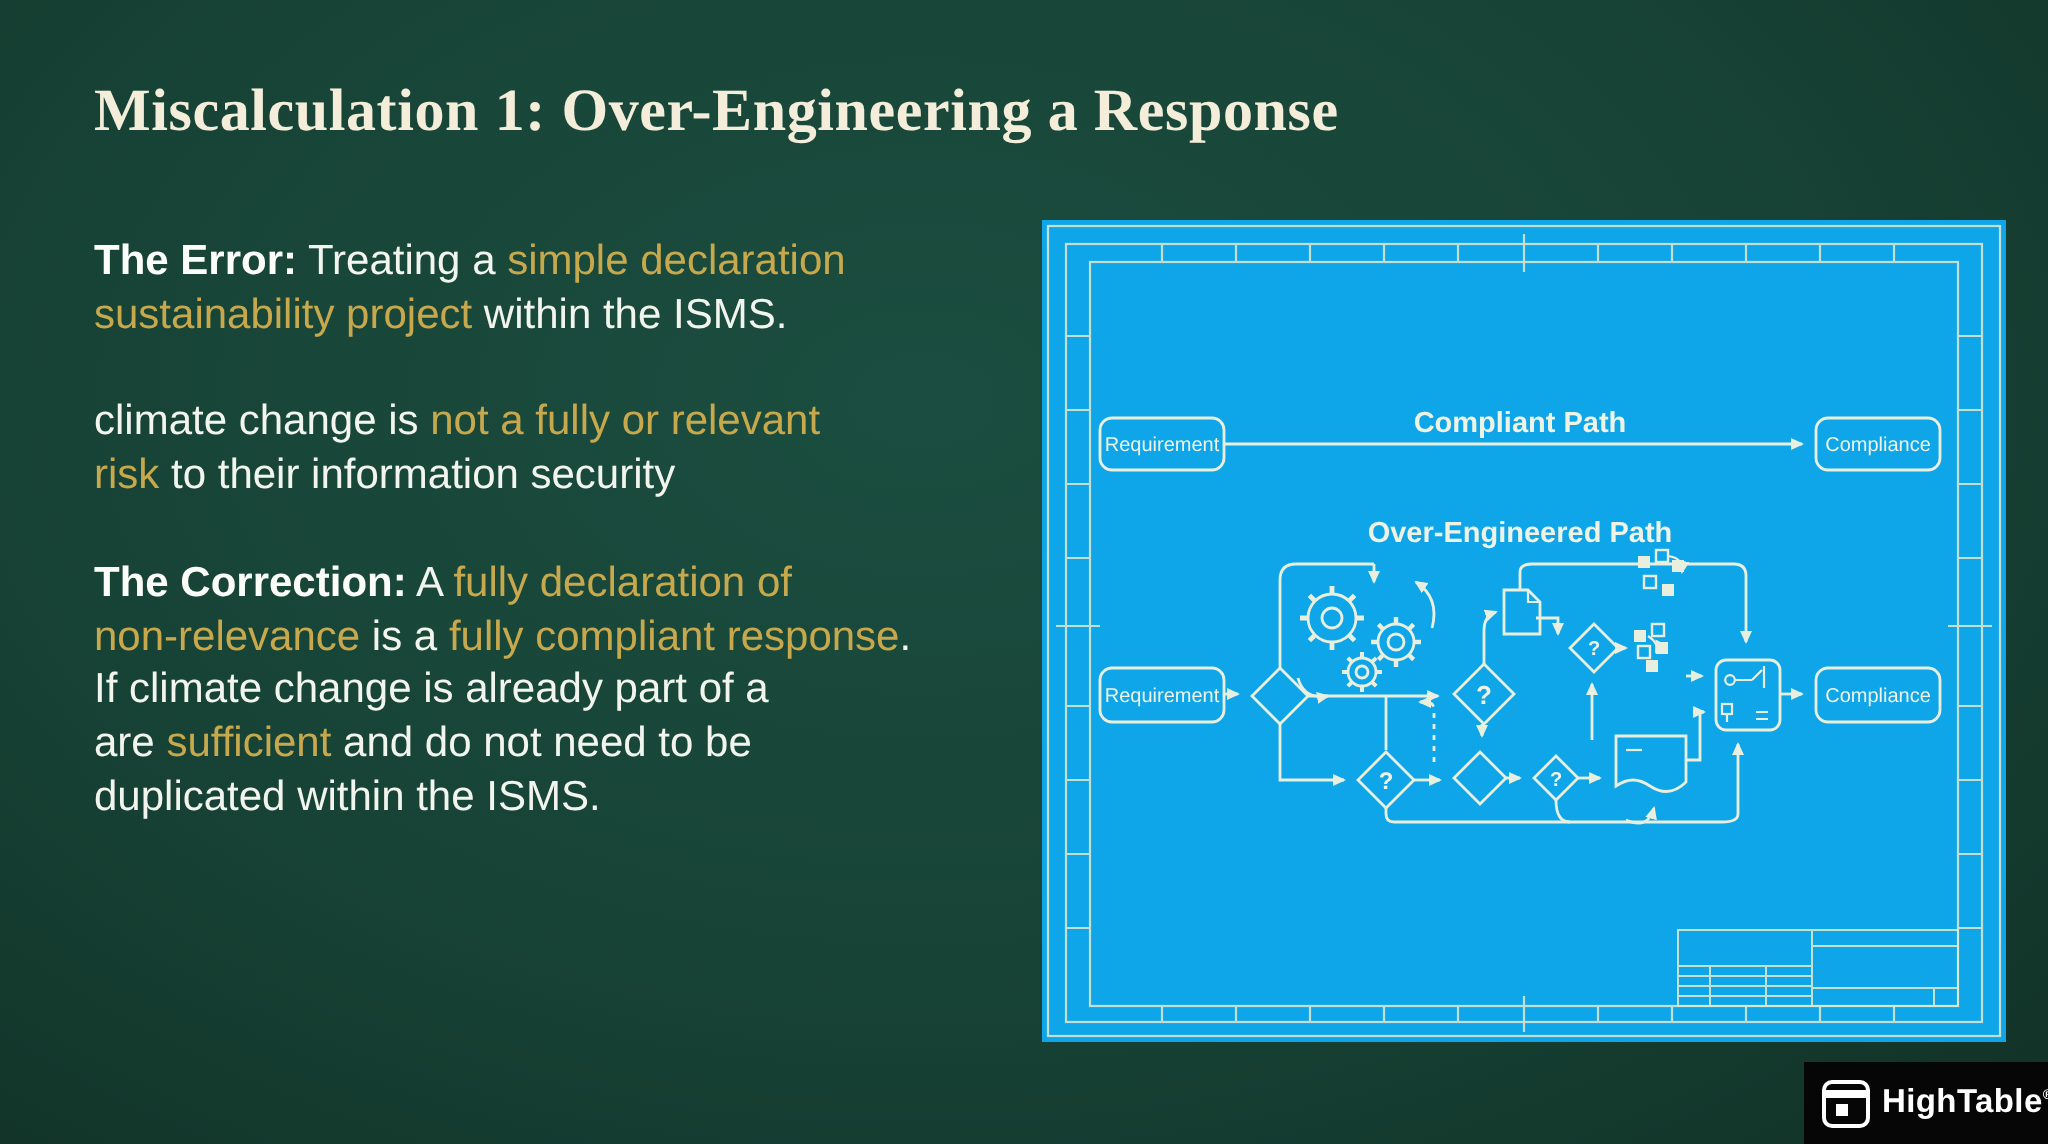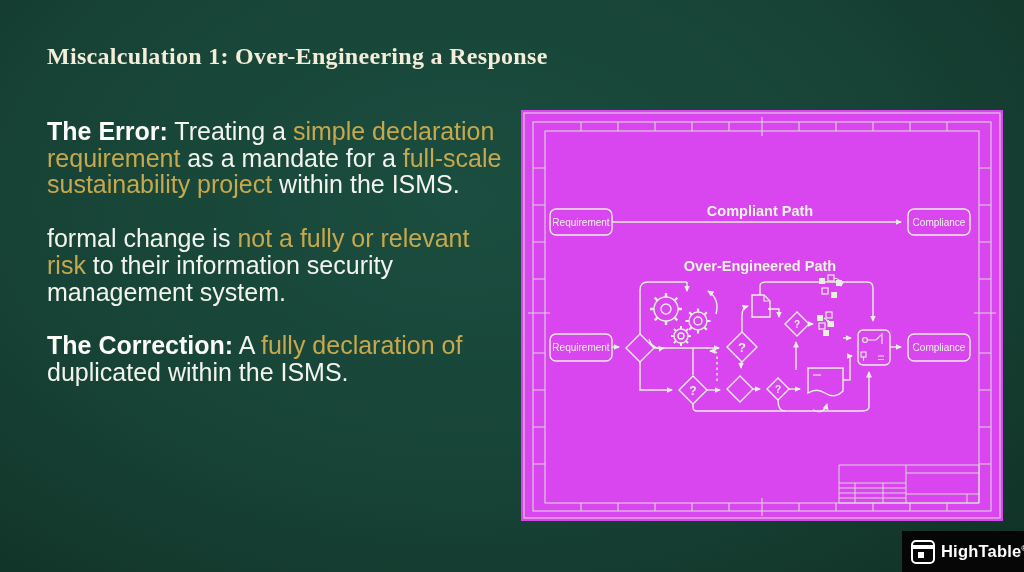--- a/index.html
+++ b/index.html
@@ -4,34 +4,34 @@
 <style>
   html,body{margin:0;padding:0;}
   body{
     width:1024px;height:572px;position:relative;overflow:hidden;
     background:radial-gradient(ellipse at 45% 35%, #1b4e40 0%, #174336 55%, #113126 100%);
     font-family:"Liberation Sans", sans-serif;
   }
   .title{
     position:absolute;left:47px;top:37px;margin:0;
     font-family:"Liberation Serif","DejaVu Serif",serif;
-    font-weight:600;font-size:24px;line-height:38px;letter-spacing:.3px;
+    font-weight:600;font-size:30px;line-height:38px;letter-spacing:.3px;
     color:#f3edda;
   }
   .body-text{
     position:absolute;left:47px;top:118px;width:470px;
-    font-size:25px;line-height:26.7px;color:#f2f4ee;
+    font-size:21px;line-height:26.7px;color:#f2f4ee;
   }
   .para{margin:0 0 27px 0;}
   .line{white-space:pre;}
   .seg-b{font-weight:700;color:#fcfdf9;}
   .seg-g{color:#c8a84c;}
   .panel{
     position:absolute;left:521px;top:110px;width:482px;height:411px;
-    background:#d946ef;
+    background:#0ea5e9;
   }
   .panel svg{display:block;width:482px;height:411px;}
   .bp-text{fill:#eef3e6;font-family:"Liberation Sans",sans-serif;}
   .bp-head{font-weight:700;font-size:14.5px;}
   .bp-label{font-size:10px;}
   .bp-q{font-weight:700;}
   .logo{
     position:absolute;left:902px;top:531px;width:122px;height:41px;
     background:#060606;display:flex;align-items:center;gap:6px;
     padding-left:9px;box-sizing:border-box;
@@ -46,30 +46,31 @@
   .logo-text sup{font-size:7px;vertical-align:super;}
 </style>
 </head>
 <body>
 
 <h1 class="title">Miscalculation 1: Over-Engineering a Response</h1>
 
 <div class="body-text" id="body-text">
     <div class="para">
       <div class="line"><span class="seg-b">The Error:</span><span class="seg-n"> Treating a </span><span class="seg-g">simple declaration</span></div>
-      <div class="line"><span class="seg-g">requirement</span><span class="seg-n"> as a mandate for a </span><span class="seg-g">full-scale</span></div>
       <div class="line"><span class="seg-g">sustainability project</span><span class="seg-n"> within the ISMS.</span></div>
     </div>
     <div class="para">
-      <div class="line"><span class="seg-n">formal change is </span><span class="seg-g">not a fully or relevant</span></div>
+      <div class="line"><span class="seg-n">climate change is </span><span class="seg-g">not a fully or relevant</span></div>
       <div class="line"><span class="seg-g">risk</span><span class="seg-n"> to their information security</span></div>
-      <div class="line"><span class="seg-n">management system.</span></div>
     </div>
     <div class="para">
       <div class="line"><span class="seg-b">The Correction:</span><span class="seg-n"> A </span><span class="seg-g">fully declaration of</span></div>
+      <div class="line"><span class="seg-g">non-relevance</span><span class="seg-n"> is a </span><span class="seg-g">fully compliant response</span><span class="seg-n">.</span></div>
+      <div class="line"><span class="seg-n">If climate change is already part of a</span></div>
+      <div class="line"><span class="seg-n">are </span><span class="seg-g">sufficient</span><span class="seg-n"> and do not need to be</span></div>
       <div class="line"><span class="seg-n">duplicated within the ISMS.</span></div>
     </div>
   </div>
 
 <div class="panel">
 <svg viewBox="0 0 482 411" xmlns="http://www.w3.org/2000/svg">
   <defs>
     <marker id="ah" markerWidth="7" markerHeight="7" refX="5.5" refY="3" orient="auto" markerUnits="userSpaceOnUse">
       <path d="M0,0 L6.5,3 L0,6 Z" fill="#e9efdf"></path>
     </marker>

